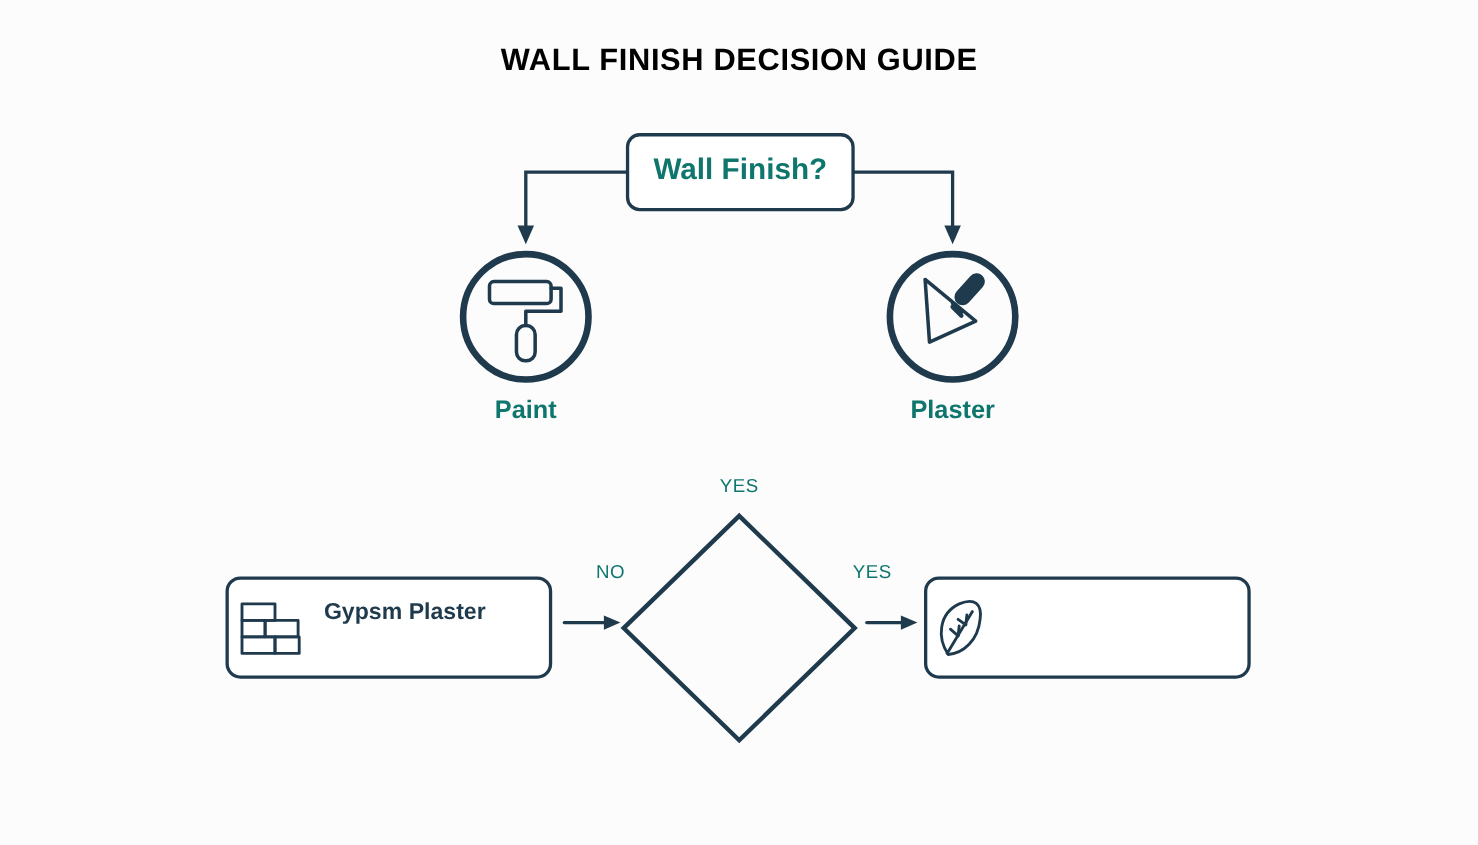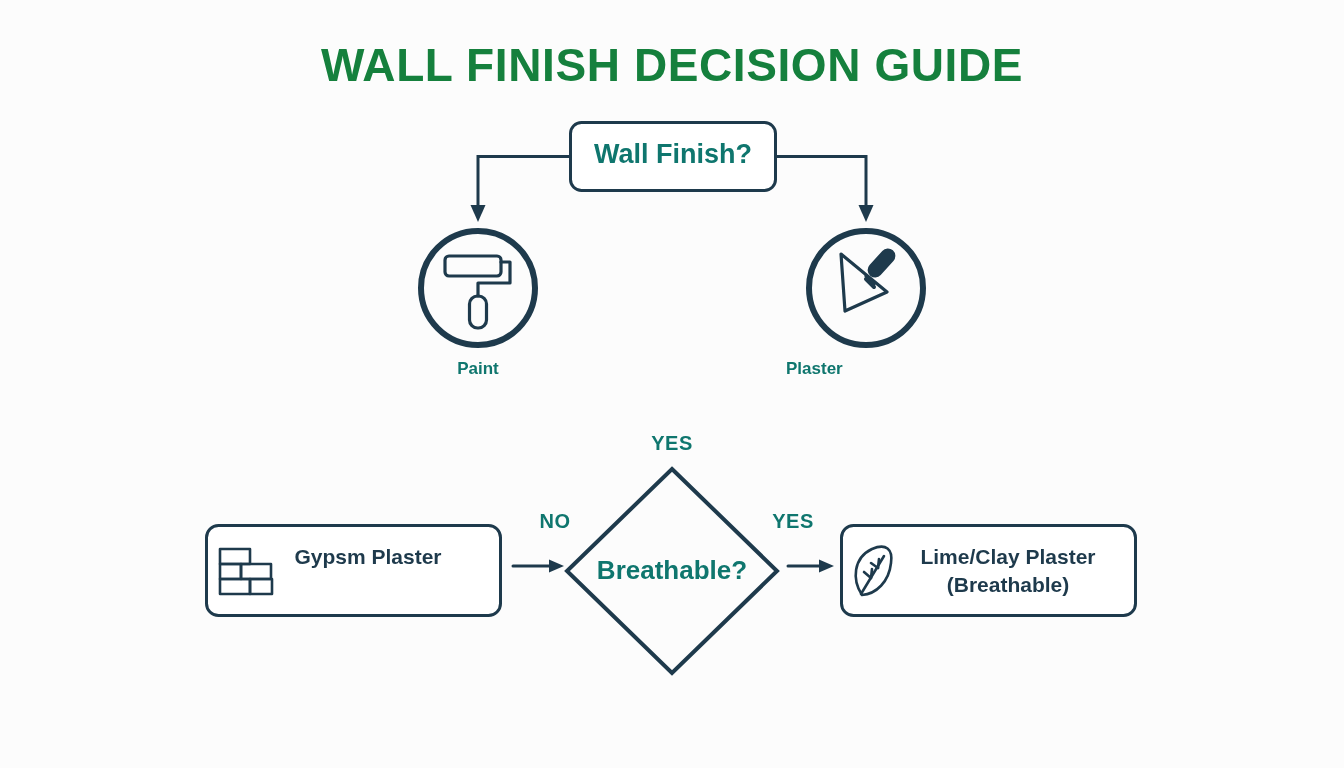--- a/index.html
+++ b/index.html
@@ -29,60 +29,60 @@
     position: absolute;
     color: #0f766e;
     white-space: pre;
     line-height: 1.18;
   }
   #page-title {
     left: 0;
     top: 38px;
     width: 1344px;
     text-align: center;
-    font-size: 46px;
+    font-size: 28px;
     font-weight: bold;
     letter-spacing: 0.6px;
-    color: #15803d;
+    color: #000000;
   }
   #decision-root-label {
     left: 570px;
     top: 139px;
     width: 206px;
     text-align: center;
     font-size: 27px;
     font-weight: bold;
   }
   #branch-paint-label {
     left: 398px;
     top: 359px;
     width: 160px;
     text-align: center;
-    font-size: 17px;
+    font-size: 23px;
     font-weight: bold;
   }
   #branch-plaster-label {
     left: 786px;
     top: 359px;
     width: 160px;
-    text-align: left;
-    font-size: 17px;
+    text-align: center;
+    font-size: 23px;
     font-weight: bold;
   }
   #decision-breathable-label {
     left: 572px;
     top: 555px;
     width: 200px;
     text-align: center;
     font-size: 26px;
     font-weight: bold;
   }
   .edge-label {
-    font-size: 20px;
-    font-weight: bold;
+    font-size: 17px;
+    font-weight: normal;
     letter-spacing: 0.5px;
   }
   #edge-label-top {
     left: 622px;
     top: 432px;
     width: 100px;
     text-align: center;
   }
   #edge-label-left {
     left: 520px;
@@ -189,30 +189,25 @@
   </svg>
 
   <div class="txt" id="page-title">WALL FINISH DECISION GUIDE</div>
 
   <div class="txt" id="decision-root-label">Wall Finish?</div>
 
   <div class="txt" id="branch-paint-label">Paint</div>
 
   <div class="txt" id="branch-plaster-label">Plaster</div>
 
-  <div class="txt" id="decision-breathable-label">Breathable?</div>
 
   <div class="txt edge-label" id="edge-label-top">YES</div>
 
   <div class="txt edge-label" id="edge-label-left">NO</div>
 
   <div class="txt edge-label" id="edge-label-right">YES</div>
 
   <div class="outcome-text" id="outcome-left-text">
     <div>Gypsm Plaster</div>
   </div>
 
-  <div class="outcome-text" id="outcome-right-text">
-    <div>Lime/Clay Plaster</div>
-    <div>(Breathable)</div>
-  </div>
 
 </div>
 
 </body></html>

